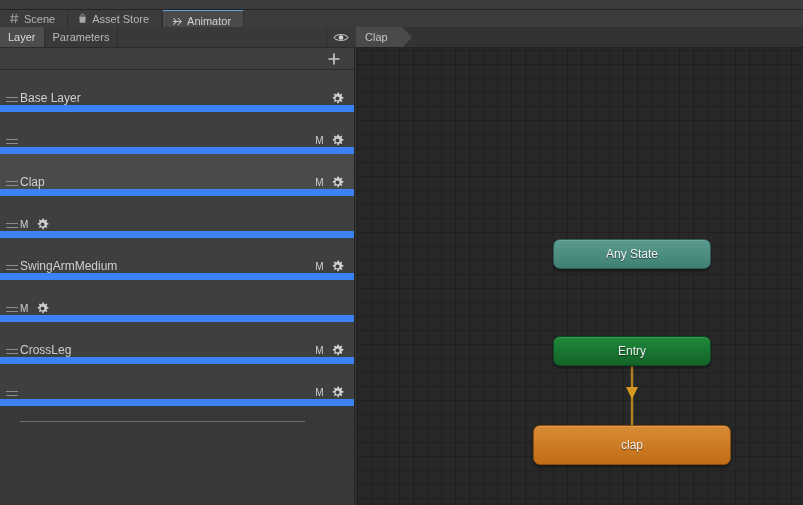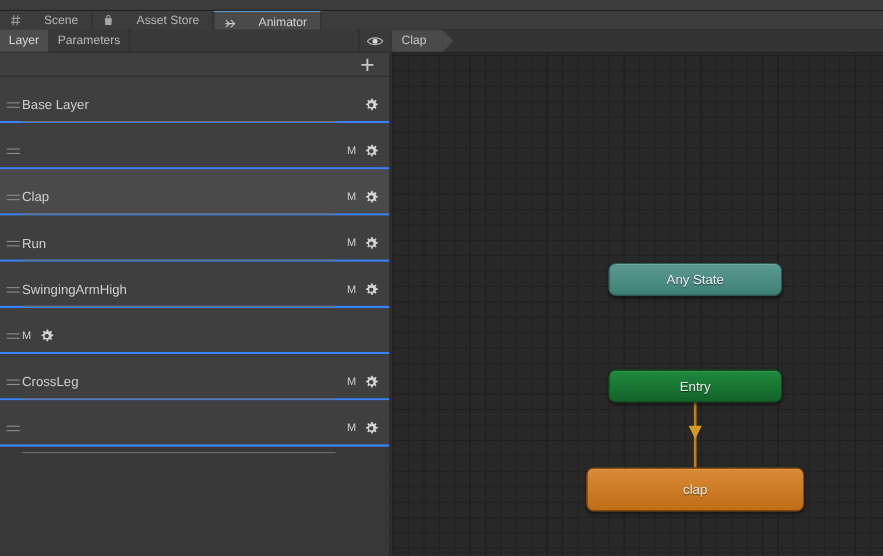--- a/index.html
+++ b/index.html
@@ -18,21 +18,21 @@
     background: #3c3c3c; border-bottom: 1px solid #232323;
     display: flex; align-items: flex-start; overflow: hidden;
   }
 
   
   .tabbar {
     position: absolute; left: 0; top: 10px; width: 803px; height: 17px;
     background: #3c3c3c; display: flex; align-items: stretch;
   }
   .tab {
-    display: flex; align-items: center; gap: 20px;
+    display: flex; align-items: center; gap: 4px;
     padding: 0 12px 0 9px; height: 17px;
     font-size: 11px; color: #b6b6b6; white-space: nowrap;
     border-right: 1px solid #303030;
   }
   .tab.active {
     background: #4a4a4a; color: #d2d2d2;
     border-top: 1px solid #5e9fd4;
     border-left: 1px solid #303030;
     align-items: flex-end;
   }
@@ -65,22 +65,22 @@
   .addrow {
     height: 22px; background: #3f3f3f; border-bottom: 1px solid #2b2b2b;
     display: flex; align-items: center; justify-content: flex-end;
     padding-right: 12px;
   }
   .plus-btn { width: 16px; height: 16px; display: block; }
 
   .layer-row {
     position: relative; height: 42px;
     background: #3f3f3f;
-    border-bottom: 2px solid #3b82f6;
-    display: flex; align-items: center;
+    border-bottom: 7px solid #3b82f6;
+    display: flex; align-items: flex-end;
   }
   .layer-row.selected { background: #4a4a4a; }
   .drag-handle {
     width: 20px; padding-top: 14px; padding-left: 6px; flex: 0 0 20px;
   }
   .drag-handle span {
     display: block; width: 12px; height: 1px; background: #8c8c8c; margin-bottom: 3px;
   }
   .layer-main { flex: 1 1 auto; padding-top: 10px; position: relative; }
   .layer-name { font-size: 12px; color: #cfcfcf; line-height: 14px; }
@@ -277,39 +277,35 @@
               <path fill="#d2d2d2" d="M8 0.6 l1.5 0 0.45 1.9 1.35 0.56 1.6-1.1 1.06 1.06 -1.1 1.6 0.56 1.35 1.9 0.45 0 1.5 -1.9 0.45 -0.56 1.35 1.1 1.6 -1.06 1.06 -1.6-1.1 -1.35 0.56 -0.45 1.9 -1.5 0 -0.45-1.9 -1.35-0.56 -1.6 1.1 -1.06-1.06 1.1-1.6 -0.56-1.35 -1.9-0.45 0-1.5 1.9-0.45 0.56-1.35 -1.1-1.6 1.06-1.06 1.6 1.1 1.35-0.56z"></path>
               <circle cx="8" cy="8" r="2.4" fill="#3f3f3f"></circle>
             </svg>
           </div>
         </div>
         <div class="layer-row">
           <div class="drag-handle">
             <span></span>
             <span></span>
           </div>
-          <div class="layer-main">
-            <div class="layer-name">Run</div>
-            <div class="layer-underline"></div>
-          </div>
-          <div class="layer-right">
-            <span class="layer-mask">M</span>
-            <svg class="gear" viewBox="0 0 16 16">
-              <path fill="#d2d2d2" d="M8 0.6 l1.5 0 0.45 1.9 1.35 0.56 1.6-1.1 1.06 1.06 -1.1 1.6 0.56 1.35 1.9 0.45 0 1.5 -1.9 0.45 -0.56 1.35 1.1 1.6 -1.06 1.06 -1.6-1.1 -1.35 0.56 -0.45 1.9 -1.5 0 -0.45-1.9 -1.35-0.56 -1.6 1.1 -1.06-1.06 1.1-1.6 -0.56-1.35 -1.9-0.45 0-1.5 1.9-0.45 0.56-1.35 -1.1-1.6 1.06-1.06 1.6 1.1 1.35-0.56z"></path>
-              <circle cx="8" cy="8" r="2.4" fill="#3f3f3f"></circle>
-            </svg>
-          </div>
-        </div>
-        <div class="layer-row">
-          <div class="drag-handle">
-            <span></span>
-            <span></span>
-          </div>
-          <div class="layer-main">
-            <div class="layer-name">SwingingArmHigh</div>
+          <div class="layer-right">
+            <span class="layer-mask">M</span>
+            <svg class="gear" viewBox="0 0 16 16">
+              <path fill="#d2d2d2" d="M8 0.6 l1.5 0 0.45 1.9 1.35 0.56 1.6-1.1 1.06 1.06 -1.1 1.6 0.56 1.35 1.9 0.45 0 1.5 -1.9 0.45 -0.56 1.35 1.1 1.6 -1.06 1.06 -1.6-1.1 -1.35 0.56 -0.45 1.9 -1.5 0 -0.45-1.9 -1.35-0.56 -1.6 1.1 -1.06-1.06 1.1-1.6 -0.56-1.35 -1.9-0.45 0-1.5 1.9-0.45 0.56-1.35 -1.1-1.6 1.06-1.06 1.6 1.1 1.35-0.56z"></path>
+              <circle cx="8" cy="8" r="2.4" fill="#3f3f3f"></circle>
+            </svg>
+          </div>
+        </div>
+        <div class="layer-row">
+          <div class="drag-handle">
+            <span></span>
+            <span></span>
+          </div>
+          <div class="layer-main">
+            <div class="layer-name">SwingArmMedium</div>
             <div class="layer-underline"></div>
           </div>
           <div class="layer-right">
             <span class="layer-mask">M</span>
             <svg class="gear" viewBox="0 0 16 16">
               <path fill="#d2d2d2" d="M8 0.6 l1.5 0 0.45 1.9 1.35 0.56 1.6-1.1 1.06 1.06 -1.1 1.6 0.56 1.35 1.9 0.45 0 1.5 -1.9 0.45 -0.56 1.35 1.1 1.6 -1.06 1.06 -1.6-1.1 -1.35 0.56 -0.45 1.9 -1.5 0 -0.45-1.9 -1.35-0.56 -1.6 1.1 -1.06-1.06 1.1-1.6 -0.56-1.35 -1.9-0.45 0-1.5 1.9-0.45 0.56-1.35 -1.1-1.6 1.06-1.06 1.6 1.1 1.35-0.56z"></path>
               <circle cx="8" cy="8" r="2.4" fill="#3f3f3f"></circle>
             </svg>
           </div>
         </div>

